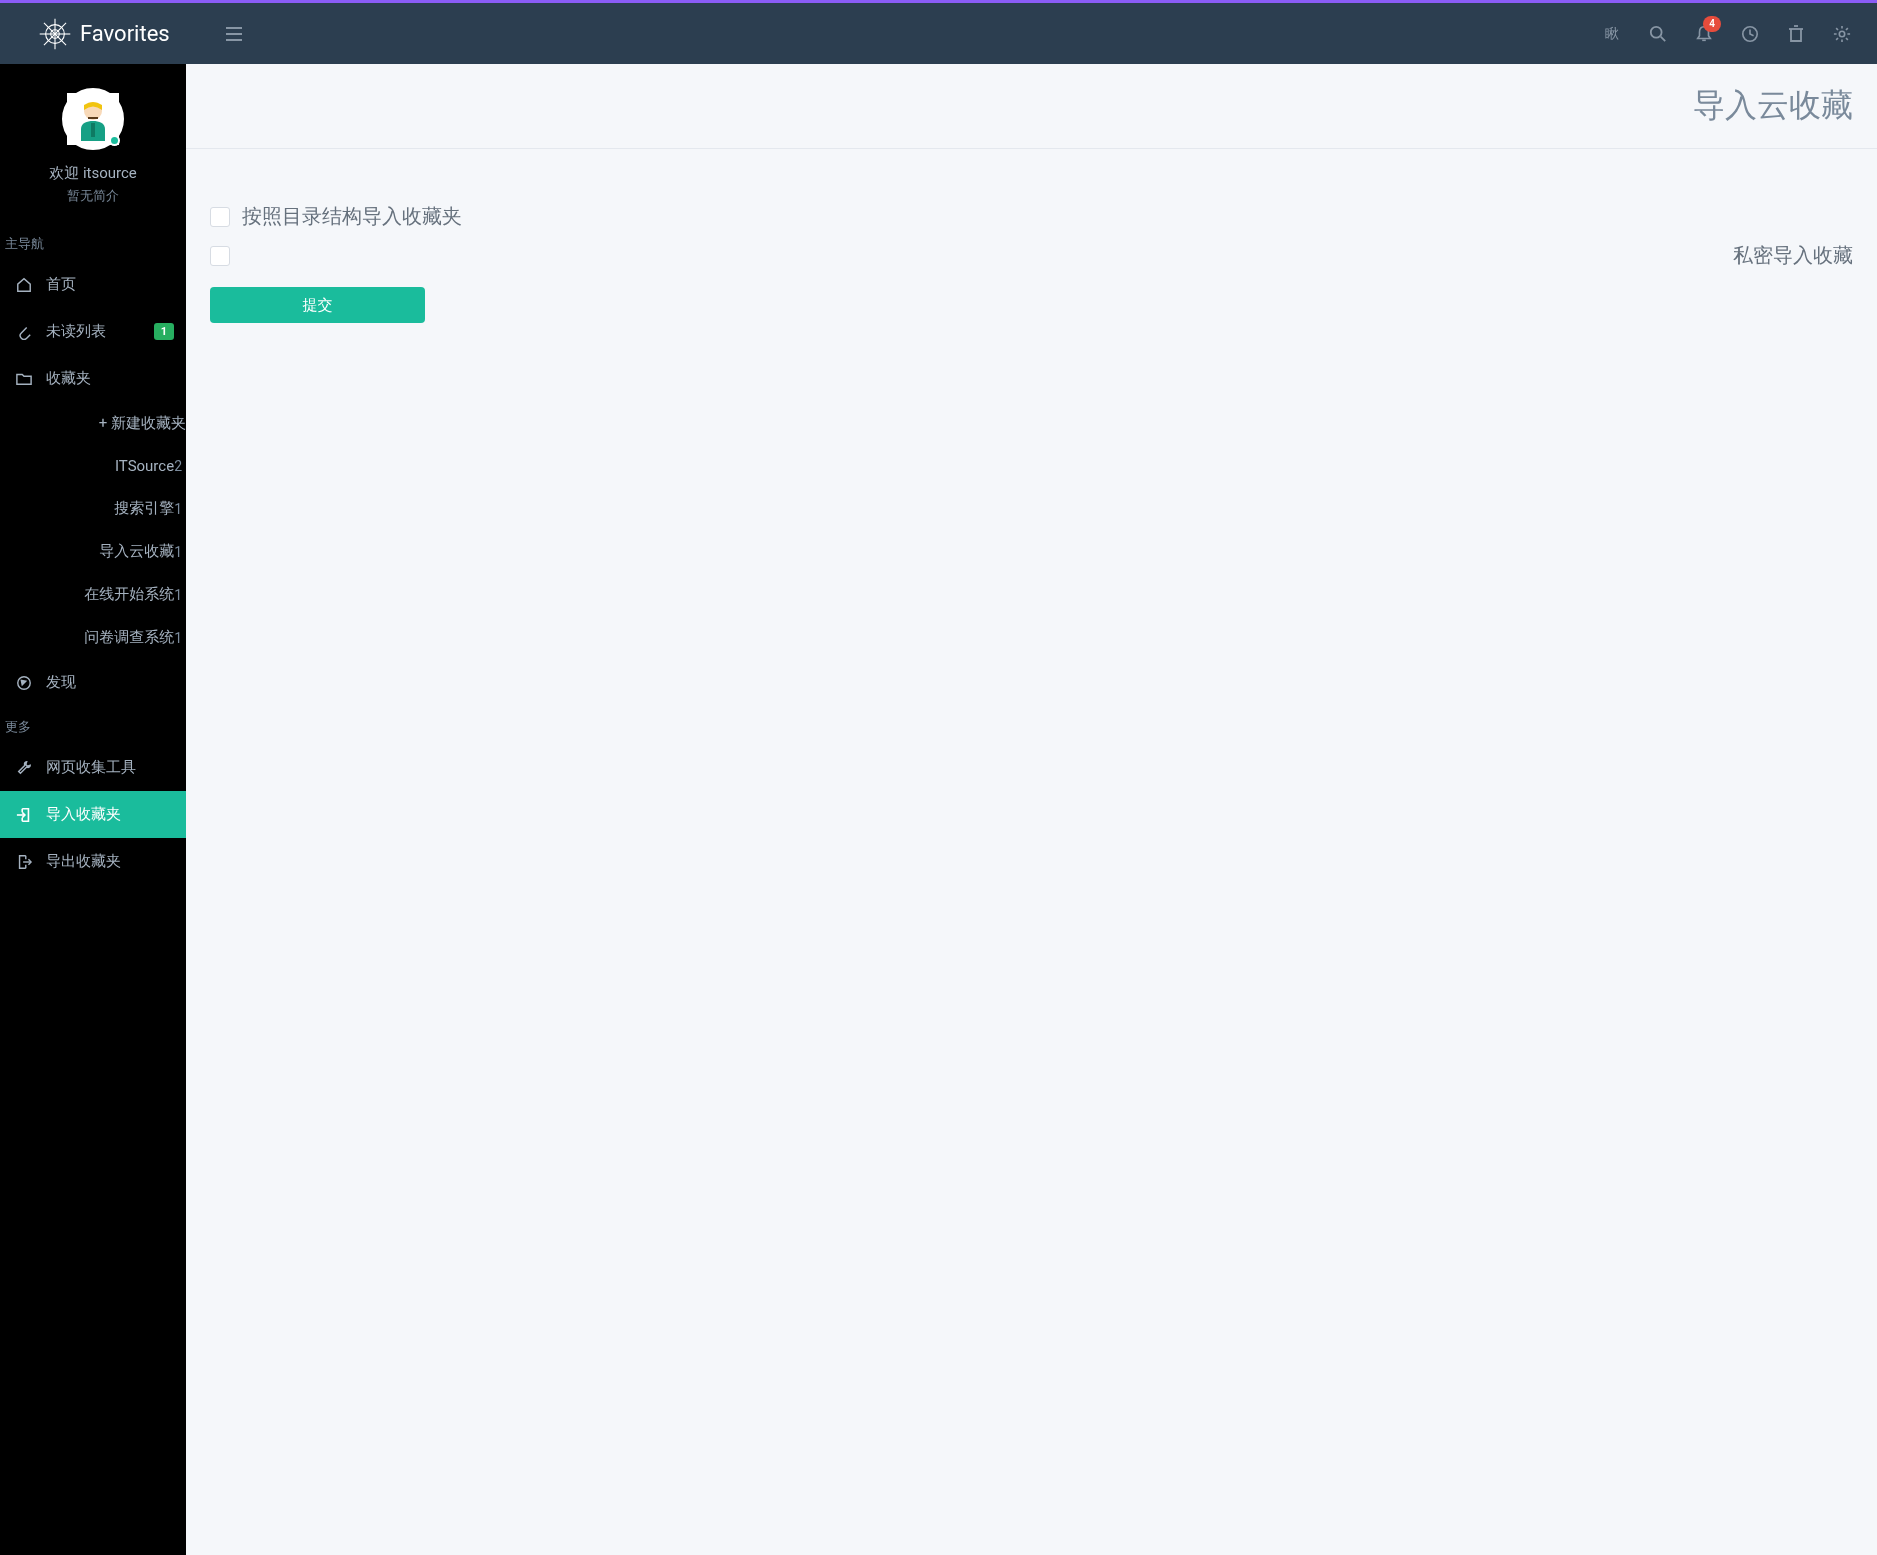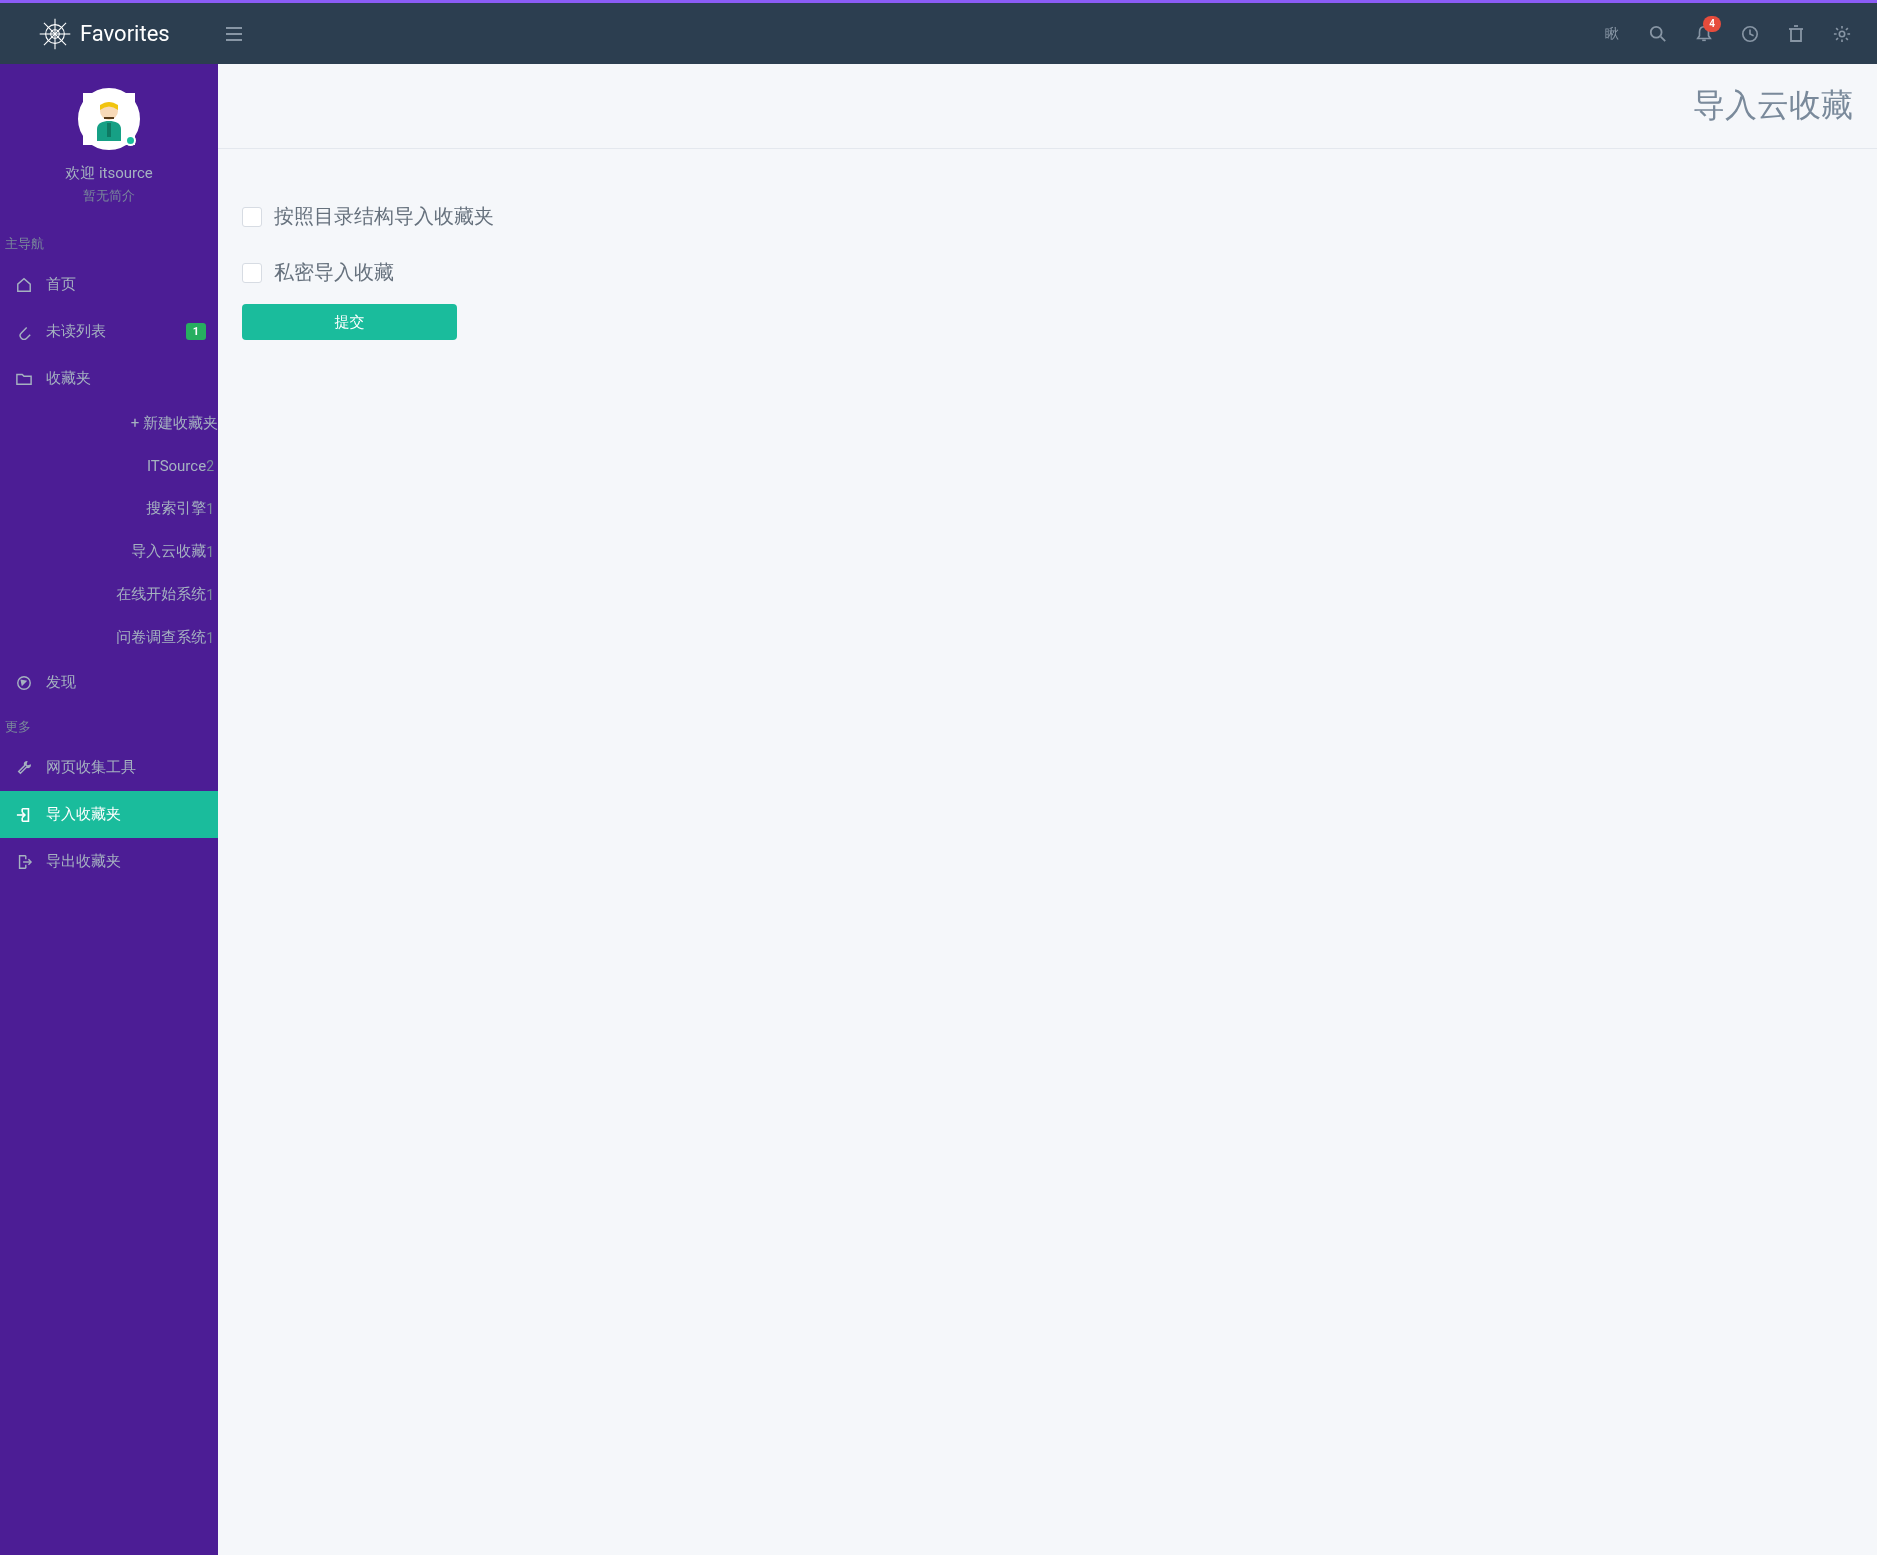--- a/index.html
+++ b/index.html
@@ -12,21 +12,21 @@
 .logo-area svg { flex-shrink: 0; }
 .logo-text { color: #fff; font-size: 22px; margin-left: 8px; font-weight: 400; }
 .hamburger { color: #8896a5; font-size: 18px; cursor: pointer; padding: 0 8px; }
 .top-spacer { flex: 1; }
 .top-actions { display: flex; align-items: center; padding-right: 12px; height: 100%; }
 .top-item { color: #8896a5; width: 46px; height: 100%; display: flex; align-items: center; justify-content: center; cursor: pointer; position: relative; }
 .wtf-text { font-size: 14px; }
 .badge-red { position: absolute; top: 13px; right: 6px; background: #e74c3c; color: #fff; font-size: 10px; padding: 1px 6px; border-radius: 8px; font-weight: 600; line-height: 14px; }
 
 .body-row { display: flex; flex: 1; min-height: 0; }
-.sidebar { width: 218px; background: #4c1d95; color: #8896a5; overflow-y: auto; flex-shrink: 0; }
+.sidebar { width: 186px; background: #000000; color: #8896a5; overflow-y: auto; flex-shrink: 0; }
 .profile { text-align: center; padding: 24px 10px 18px; }
 .avatar-wrap { position: relative; width: 62px; height: 62px; margin: 0 auto; border: 2px solid #fff; border-radius: 50%; display: flex; align-items: center; justify-content: center; background: #fff; }
 .avatar-svg { width: 52px; height: 52px; }
 .status-dot { position: absolute; bottom: 2px; right: 2px; width: 11px; height: 11px; background: #1abc9c; border: 2px solid #fff; border-radius: 50%; }
 .welcome { color: #a5b2c0; font-size: 15px; margin-top: 14px; }
 .bio { color: #7a8a9b; font-size: 13px; margin-top: 4px; }
 
 .nav-header { font-size: 13px; color: #7a8a9b; padding: 12px 5px 8px; }
 .nav-item { display: flex; align-items: center; padding: 14px 12px; color: #a5b2c0; font-size: 15px; cursor: pointer; }
 .nav-item .icon { width: 24px; display: flex; justify-content: center; margin-right: 10px; }
@@ -43,21 +43,21 @@
 .page-title { font-size: 32px; color: #7a8a9b; font-weight: 400; text-align: right; }
 .content { padding: 22px 24px; }
 
 .card { background: #fff; border-radius: 4px; padding: 18px 18px 22px; width: 215px; box-shadow: 0 1px 2px rgba(0,0,0,0.04); }
 .card-text { color: #66717d; font-size: 14px; line-height: 1.6; }
 .file-row { display: flex; margin-top: 22px; border: 1px solid #e6eaef; border-radius: 4px; overflow: hidden; height: 38px; }
 .file-input-box { flex: 1; background: #f1f4f8; }
 .file-btn { width: 46px; display: flex; align-items: center; justify-content: center; cursor: pointer; border-left: 1px solid #e6eaef; background: #fff; }
 
 .check-row { display: flex; align-items: center; margin-top: 18px; }
-.check-row + .check-row { margin-top: 29px; }
+.check-row + .check-row { margin-top: 12px; justify-content: space-between; }
 .checkbox { width: 20px; height: 20px; border: 1px solid #d7dce3; border-radius: 3px; margin-right: 12px; cursor: pointer; background: #fff; }
 .check-label { color: #66717d; font-size: 20px; }
 .submit-btn { margin-top: 18px; width: 215px; height: 36px; background: #1abc9c; color: #fff; border: none; border-radius: 4px; font-size: 15px; cursor: pointer; }
 
 svg { display: block; }
 </style>
 </head>
 <body>
 
 <div class="app">

